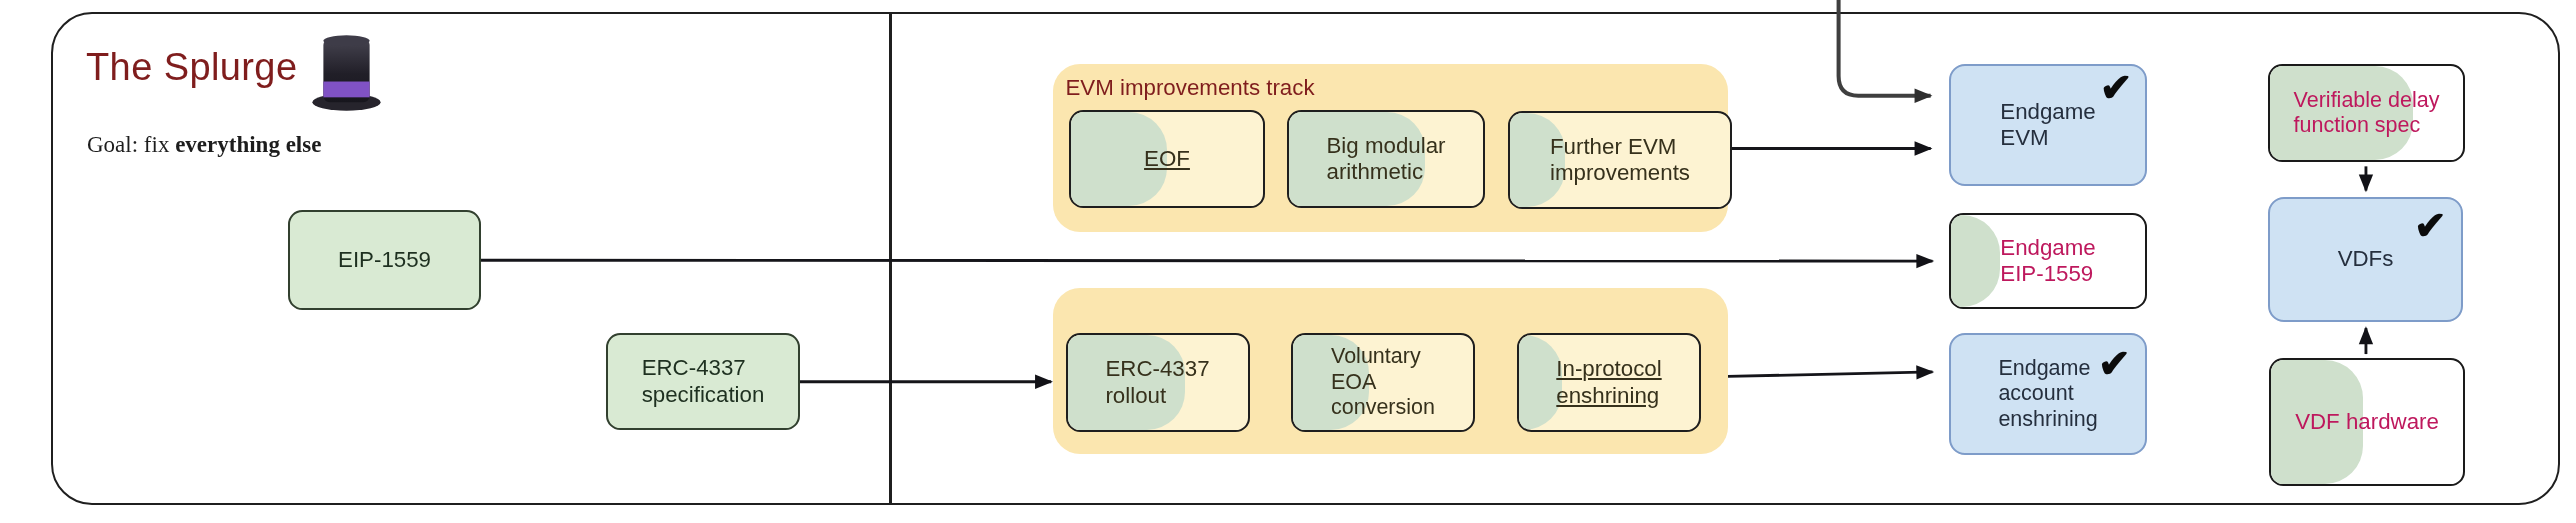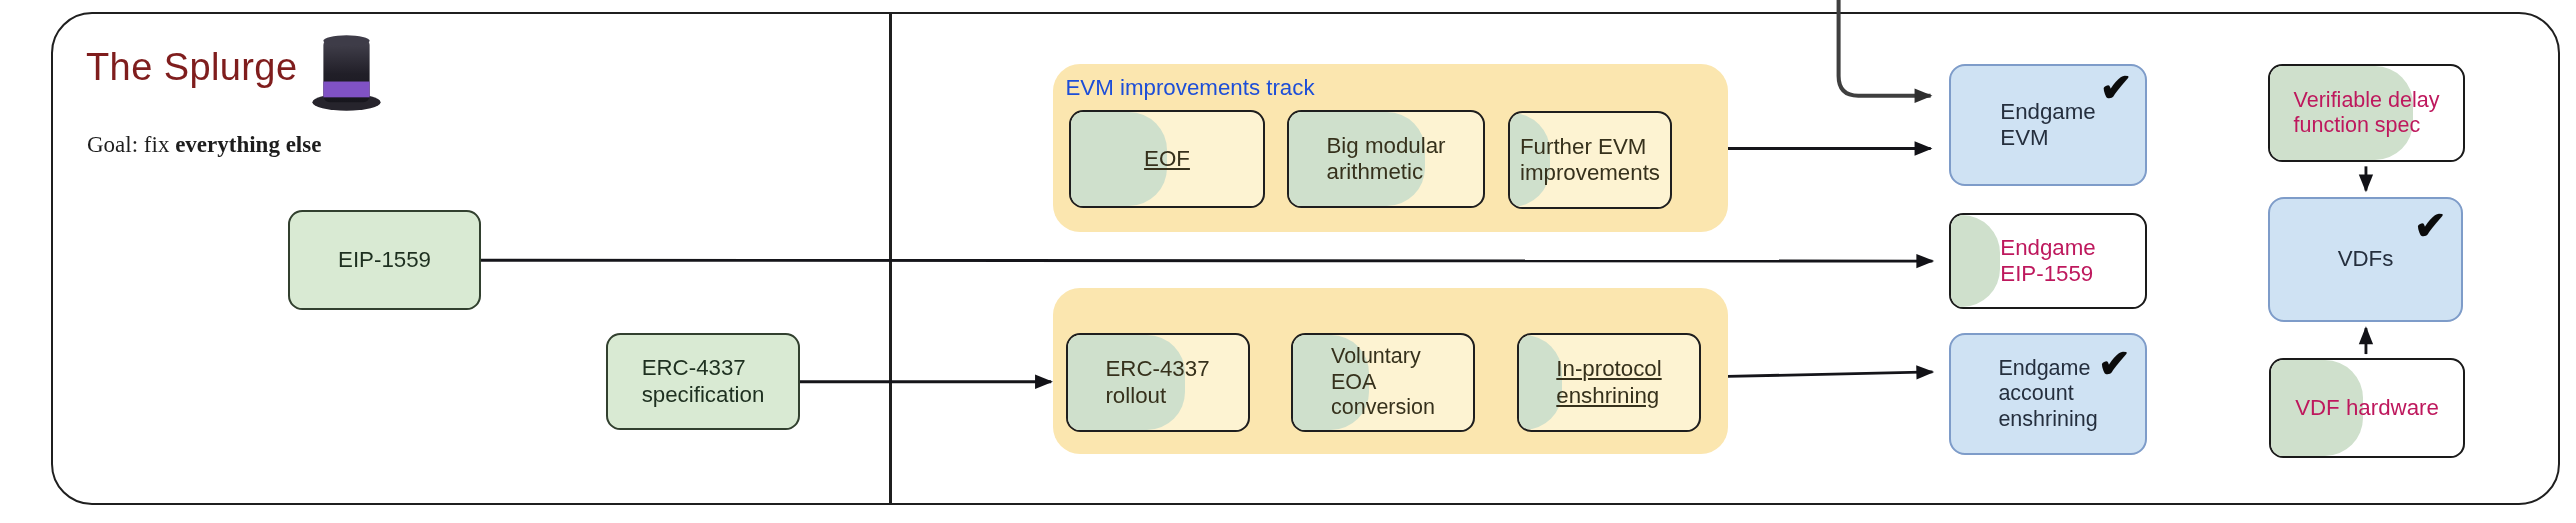--- a/index.html
+++ b/index.html
@@ -6,21 +6,21 @@
   .canvas{position:relative;width:2576px;height:524px;overflow:hidden;background:#ffffff;
           font-family:"Liberation Sans",sans-serif;}
   .frame{position:absolute;left:51px;top:11.6px;width:2505px;height:489px;
          border:2.7px solid #1f1f1f;border-radius:41px;background:transparent;}
   .divider{position:absolute;left:889px;top:12.5px;width:2.7px;height:491px;background:#1f1f1f;}
   .hdr-title{position:absolute;left:86px;top:46px;font-size:38px;color:#7f1d1d;letter-spacing:0.4px;}
   .hat{position:absolute;left:310px;top:30px;width:73px;height:86px;}
   .goal{position:absolute;left:87px;top:132px;font-size:23px;color:#1d1d1d;font-family:Liberation Serif, serif;}
   .goal b{font-weight:bold;}
   .track{position:absolute;background:#fbe6af;border-radius:27px;}
-  .track-title{position:absolute;left:12.5px;top:10.7px;font-size:22.3px;color:#1d4ed8;}
+  .track-title{position:absolute;left:12.5px;top:10.7px;font-size:22.3px;color:#7f1d1d;}
   .node{position:absolute;box-sizing:border-box;border-radius:14.3px;overflow:hidden;
         display:flex;align-items:center;justify-content:center;}
   .node .txt{position:relative;z-index:2;text-align:left;font-size:22.3px;line-height:1.18;}
   .fill{position:absolute;left:0;top:0;height:100%;z-index:1;background:#cfe0cc;
         border-radius:0 38px 38px 0;}
   .green-node{background:#d9ead3;border:2.7px solid #32402f;color:#1e3020;}
   .yellow-node{background:#fdf3d2;border:2.7px solid #1e1e1e;color:#36311c;}
   .white-node{background:#ffffff;border:2.7px solid #1a1a1a;color:#be185d;}
   .blue-node{background:#cfe2f3;border:2.2px solid #7e9cc9;color:#252f3e;border-radius:16px;}
   .check{position:absolute;z-index:3;font-size:39px;font-weight:bold;color:#0b0b0b;line-height:1;}
@@ -94,21 +94,21 @@
           <div>EOF</div>
         </div>
     </div>
     <div class="node yellow-node" style="left:234px;top:46px;width:198px;height:98px;">
       <div class="fill" style="width: 70%;"></div>
       <div class="txt">
         <div>Big modular</div>
         <div>arithmetic</div>
       </div>
     </div>
-    <div class="node yellow-node" style="left:455px;top:47px;width:164px;height:98px;">
+    <div class="node yellow-node" style="left:455px;top:47px;width:224px;height:98px;">
       <div class="fill" style="width: 25%;"></div>
       <div class="txt">
         <div>Further EVM</div>
         <div>improvements</div>
       </div>
     </div>
   </div>
 
   <div class="track" style="left:1053px;top:288px;width:675px;height:166px;">
     <div class="node yellow-node" style="left:12.5px;top:45px;width:184px;height:99px;">
@@ -168,21 +168,21 @@
     </div>
   </div>
 
   <div class="node blue-node" style="left:2268px;top:197px;width:195px;height:125px;">
     <span class="check" style="right:14.3px;top:7.2px;">✔</span>
     <div class="txt">
         <div>VDFs</div>
       </div>
   </div>
 
-  <div class="node white-node" style="left:2269px;top:358px;width:196px;height:100px;">
+  <div class="node white-node" style="left:2269px;top:358px;width:196px;height:128px;">
     <div class="fill" style="width: 48%;"></div>
     <div class="txt">
         <div>VDF hardware</div>
       </div>
   </div>
 
 </div>
 
 
 </body></html>

